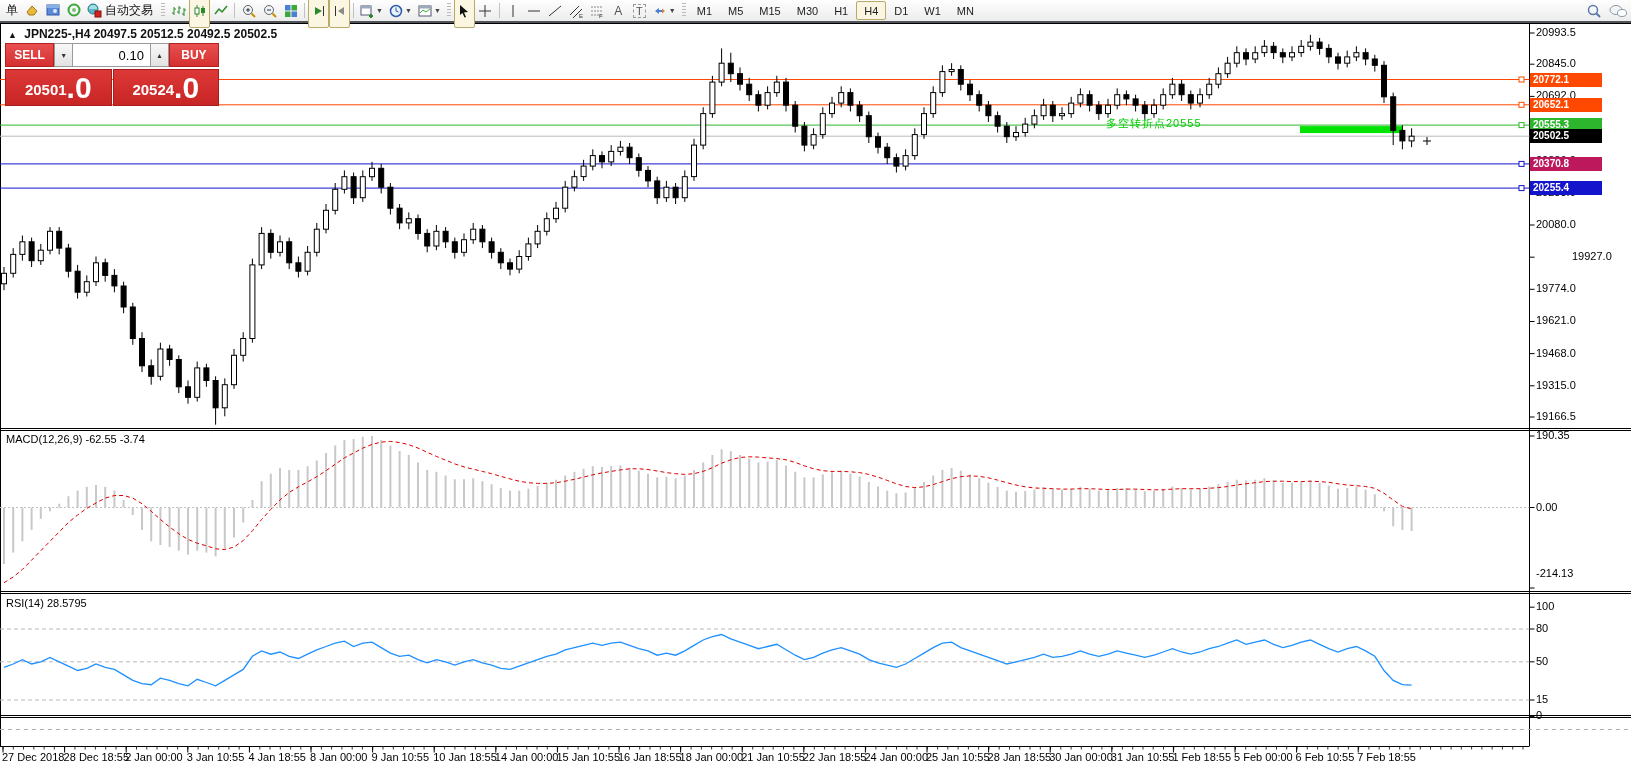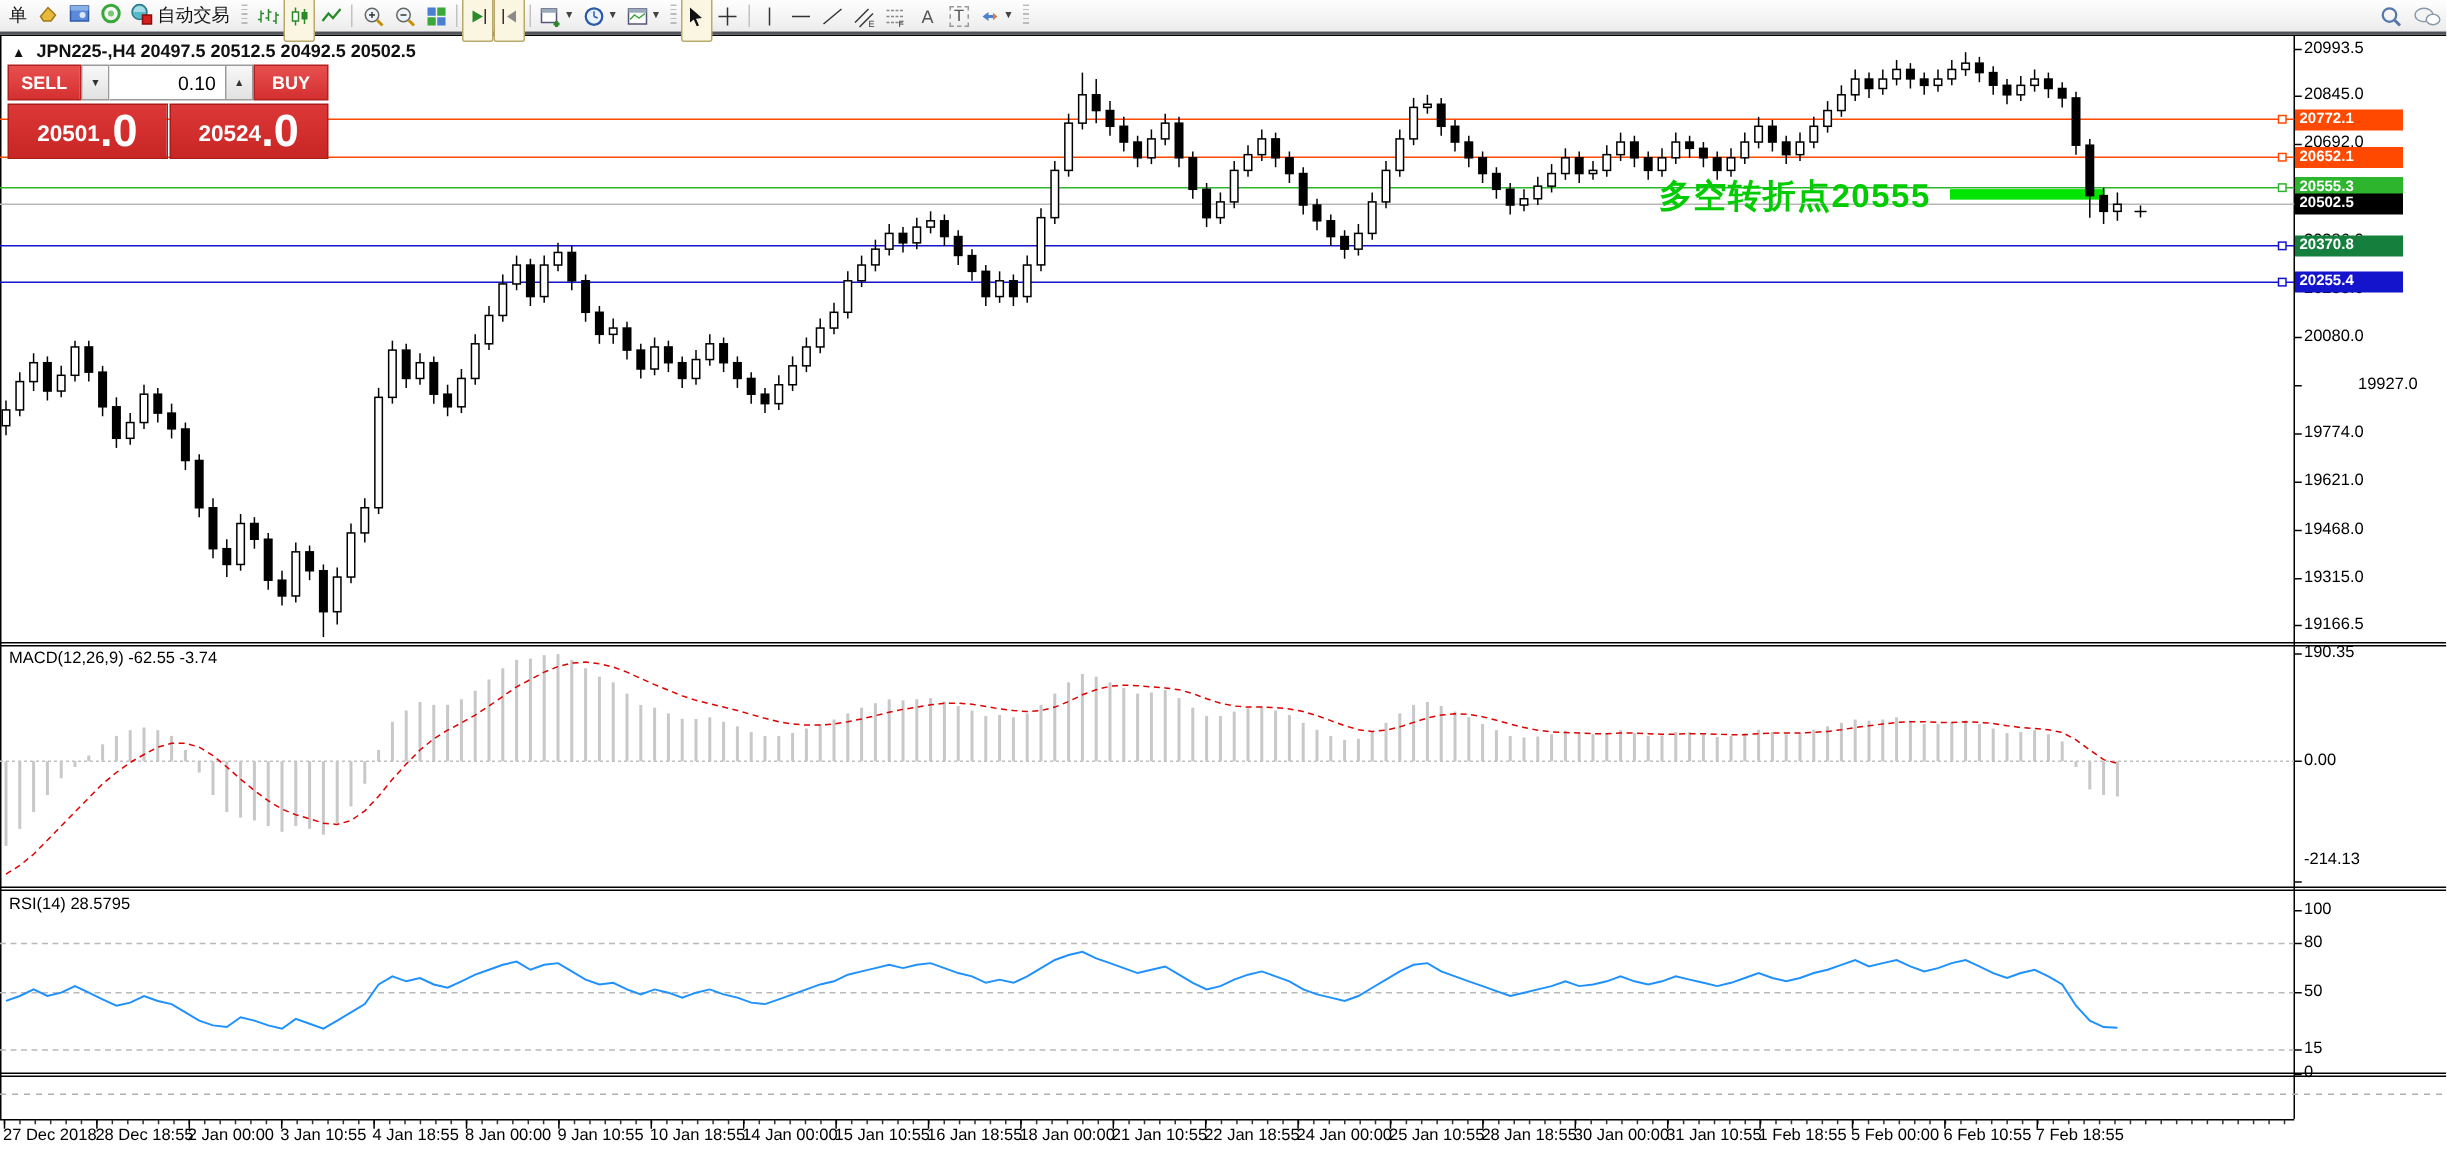--- a/index.html
+++ b/index.html
@@ -26,21 +26,21 @@
   
   #gfx{position:absolute;left:0;top:0;z-index:5;}
   .overlay{position:absolute;z-index:10;}
   #title{left:8px;top:27px;font-size:12px;font-weight:bold;color:#111;white-space:nowrap;}
   #title .tri{font-size:9px;margin-right:4px;}
   .ind-label{font-size:11px;color:#000;white-space:nowrap;}
   .ax{position:absolute;left:1536px;font-size:11px;color:#000;z-index:8;white-space:nowrap;}
   .badge{position:absolute;left:1530px;width:72px;height:14px;line-height:14px;color:#fff;
     font-size:10px;font-weight:bold;padding-left:3px;box-sizing:border-box;z-index:9;white-space:nowrap;}
   .date-label{position:absolute;top:751px;font-size:11px;color:#000;z-index:8;white-space:nowrap;}
-  #annotation{font-weight:bold;font-size:22px;white-space:nowrap;z-index:12;letter-spacing:1px;}
+  #annotation{font-weight:normal;font-size:11px;white-space:nowrap;z-index:12;letter-spacing:1px;}
 
   
   #oneclick{left:5px;top:43px;width:214px;z-index:20;}
   #oc-row1{display:flex;height:24px;}
   .oc-btn{background:linear-gradient(#e85050,#d43030);border:1px solid #b42020;color:#fff;
     font-size:12px;font-weight:bold;display:flex;align-items:center;justify-content:center;}
   #oc-sell{width:48px;}
   #oc-buy{width:49px;}
   #oc-vol{width:117px;display:flex;height:24px;box-sizing:border-box;}
   .oc-step{width:19px;background:linear-gradient(#f8f8f8,#e2e2e2);border:1px solid #9a9a9a;
@@ -218,20 +218,21 @@
         <span style="font-size:11px;color:#555;border:1px dashed #999;padding:0 2px;">T</span>
       </span>
     <span class="tb-btn">
         <svg width="16" height="16">
           <path d="M3,8 l4,-3 v2 h3 v2 h-3 v2 z" fill="#4a7fd4"></path>
           <path d="M13,8 l-3,-2.5 v5 z" fill="#d47f4a"></path>
         </svg>
         <span class="caret">▼</span>
       </span>
     <span class="grip"></span>
+    <span id="tf-group"><span class="tf-btn">M1</span><span class="tf-btn">M5</span><span class="tf-btn">M15</span><span class="tf-btn">M30</span><span class="tf-btn">H1</span><span class="tf-btn active">H4</span><span class="tf-btn">D1</span><span class="tf-btn">W1</span><span class="tf-btn">MN</span></span>
     <div id="tb-right">
       <svg width="16" height="16">
           <circle cx="7" cy="7" r="4.5" fill="none" stroke="#5577aa" stroke-width="1.5"></circle>
           <line x1="10.5" y1="10.5" x2="14" y2="14" stroke="#5577aa" stroke-width="2"></line>
         </svg>
       <svg width="20" height="16">
           <ellipse cx="8" cy="7" rx="6" ry="4.5" fill="#f4f4f4" stroke="#8899aa"></ellipse>
           <ellipse cx="14" cy="10" rx="4.5" ry="3.5" fill="#fff" stroke="#8899aa"></ellipse>
         </svg>
     </div>
@@ -979,21 +980,21 @@
       <div class="ax" style="top: 555px; margin-top: 12px;">-214.13</div>
       <div class="ax" style="top: 600.2px;">100</div>
       <div class="ax" style="top: 622.04px;">80</div>
       <div class="ax" style="top: 654.8px;">50</div>
       <div class="ax" style="top: 693.02px;">15</div>
       <div class="ax" style="top: 709.4px;">0</div>
       <div class="badge" style="top: 72.5339px; background: rgb(255, 72, 0);">20772.1</div>
       <div class="badge" style="top: 97.7555px; background: rgb(255, 72, 0);">20652.1</div>
       <div class="badge" style="top: 118.101px; background: rgb(45, 181, 45);">20555.3</div>
       <div class="badge" style="top: 129.198px; background: rgb(0, 0, 0);">20502.5</div>
-      <div class="badge" style="top: 156.879px; background: #15803d;">20370.8</div>
+      <div class="badge" style="top: 156.879px; background: #be185d;">20370.8</div>
       <div class="badge" style="top: 181.134px; background: rgb(20, 20, 204);">20255.4</div>
       <div class="date-label" style="left: 2px;">27 Dec 2018</div>
       <div class="date-label" style="left: 63.6px;">28 Dec 18:55</div>
       <div class="date-label" style="left: 125.2px;">2 Jan 00:00</div>
       <div class="date-label" style="left: 186.8px;">3 Jan 10:55</div>
       <div class="date-label" style="left: 248.4px;">4 Jan 18:55</div>
       <div class="date-label" style="left: 310px;">8 Jan 00:00</div>
       <div class="date-label" style="left: 371.6px;">9 Jan 10:55</div>
       <div class="date-label" style="left: 433.2px;">10 Jan 18:55</div>
       <div class="date-label" style="left: 494.8px;">14 Jan 00:00</div>

